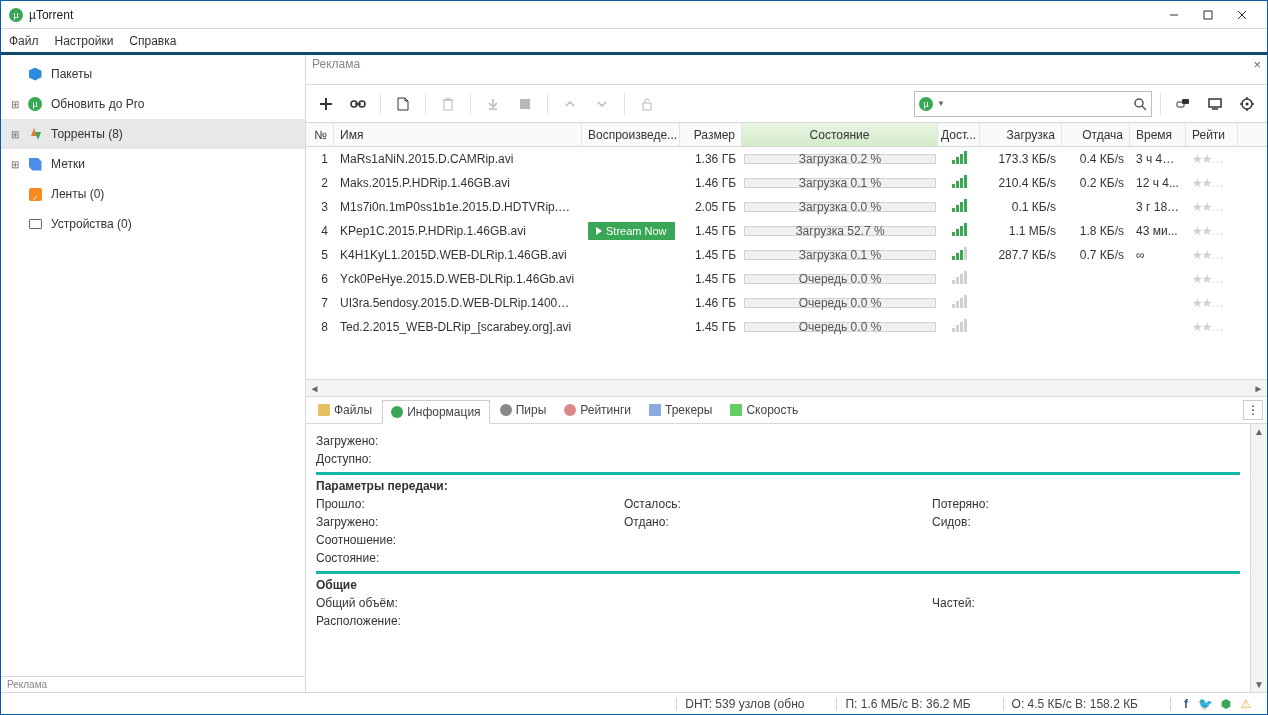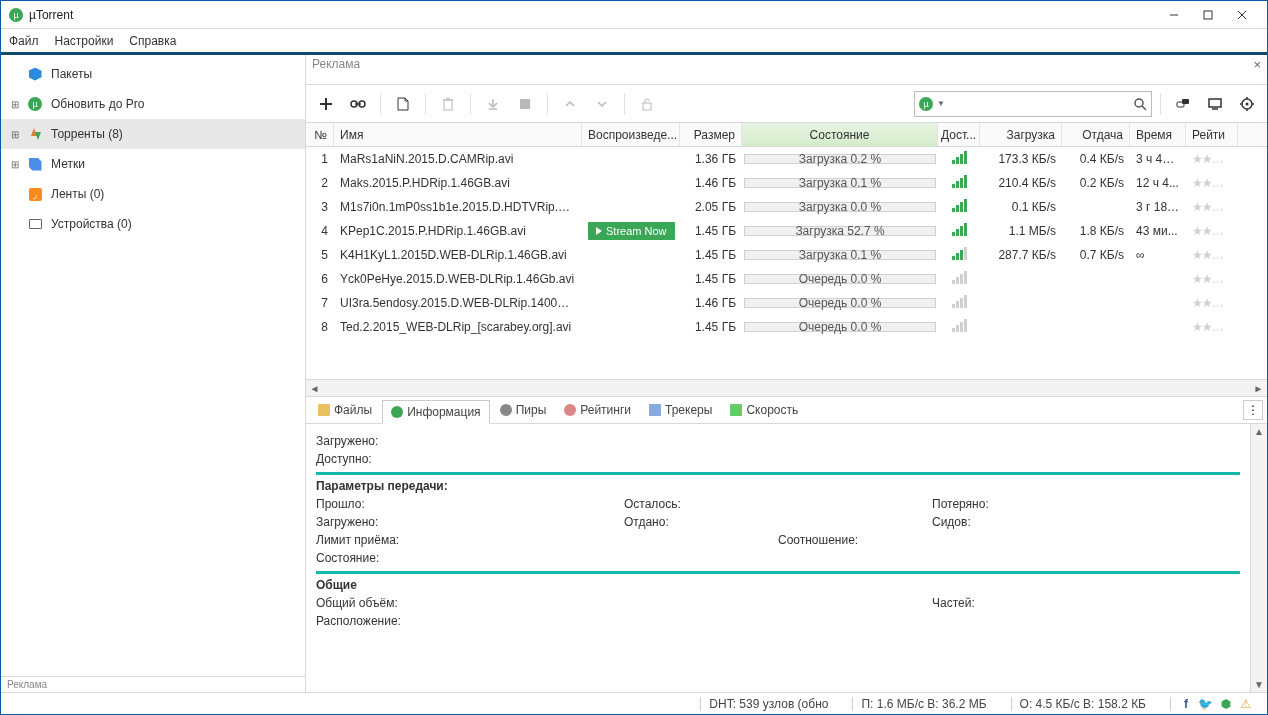--- a/index.html
+++ b/index.html
@@ -77,21 +77,21 @@
 .tab .ticon{width:12px;height:12px;border-radius:50%;}
 .tabs .spacer{flex:1;}
 .tabs .menu{width:20px;height:20px;border:1px solid #ccc;display:flex;align-items:center;justify-content:center;}
 .detail { flex:0 0 268px; overflow:hidden; display:flex;}
 .detail-scroll { flex:1; overflow:hidden; padding:6px 10px; color:#333;}
 .detail .vbar { width:17px; background:#f3f3f3; border-left:1px solid #d8d8d8; display:flex; flex-direction:column; align-items:center;}
 .detail .vbar .arr{font-size:10px;color:#666;padding:2px 0;}
 .dl-row { display:flex; margin:4px 0;}
 .dl-row > div { flex:1;}
 .sect { font-weight:bold; margin:6px 0 4px; border-top:3px solid #14b8a6; padding-top:4px;}
-.statusbar { height:22px; border-top:1px solid #d8d8d8; display:flex; align-items:center; padding:0 6px; gap:16px; font-size:11px; color:#444;}
+.statusbar { height:22px; border-top:1px solid #d8d8d8; display:flex; align-items:center; padding:0 6px; gap:24px; font-size:11px; color:#444;}
 .statusbar .spacer{flex:1;}
 .statusbar .seg{border-left:1px solid #d0d0d0; padding:0 8px;}
 .sb-icon{width:14px;height:14px;display:flex;align-items:center;justify-content:center;}
 svg { display:block; }
 </style>
 </head>
 <body>
 
 <div class="titlebar">
   <div class="logo">µ</div>
@@ -503,21 +503,20 @@
           <div>Прошло:</div>
           <div>Осталось:</div>
           <div>Потеряно:</div>
         </div>
         <div class="dl-row">
           <div>Загружено:</div>
           <div>Отдано:</div>
           <div>Сидов:</div>
         </div>
         <div class="dl-row">
-          <div>Лимит приёма:</div>
           <div>Соотношение:</div>
         </div>
         <div class="dl-row">
             <div>Состояние:</div>
           </div>
         <div class="sect">Общие</div>
         <div class="dl-row">
           <div>Общий объём:</div>
           <div></div>
           <div>Частей:</div>

